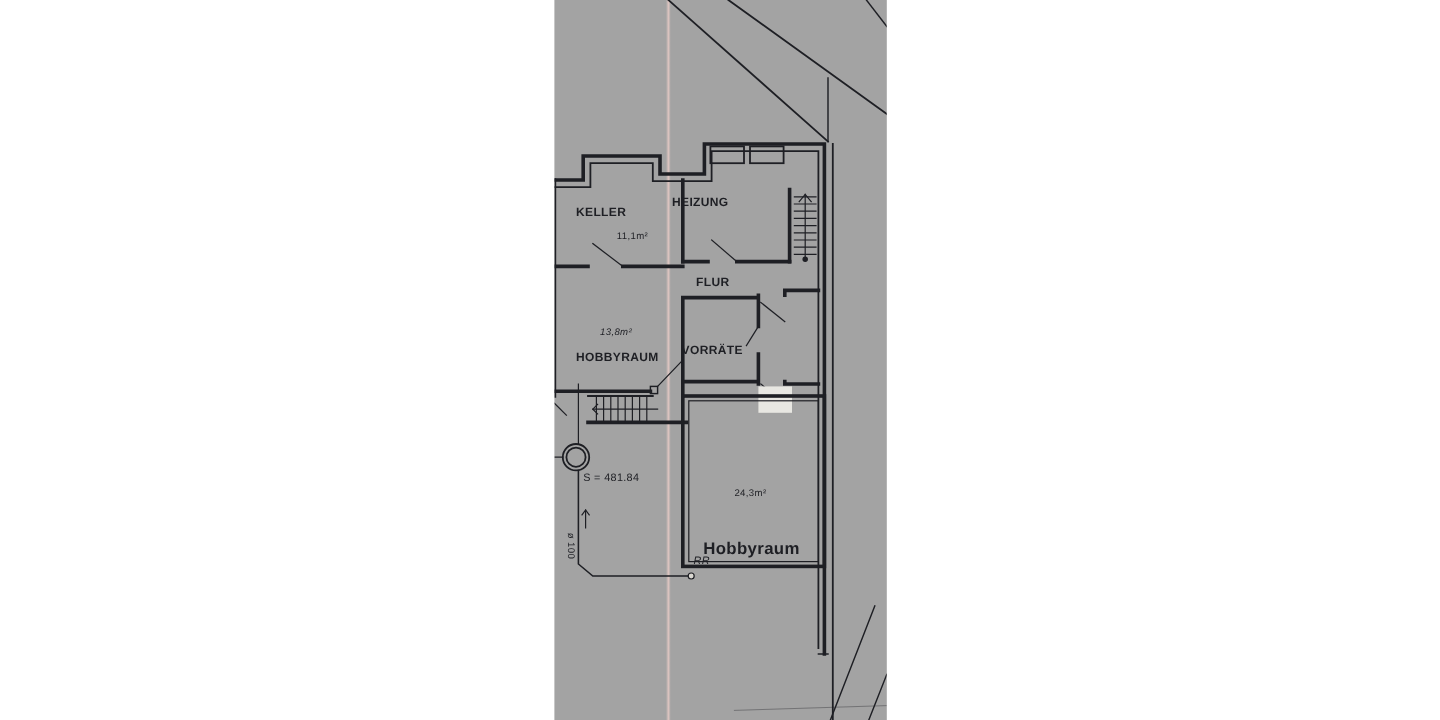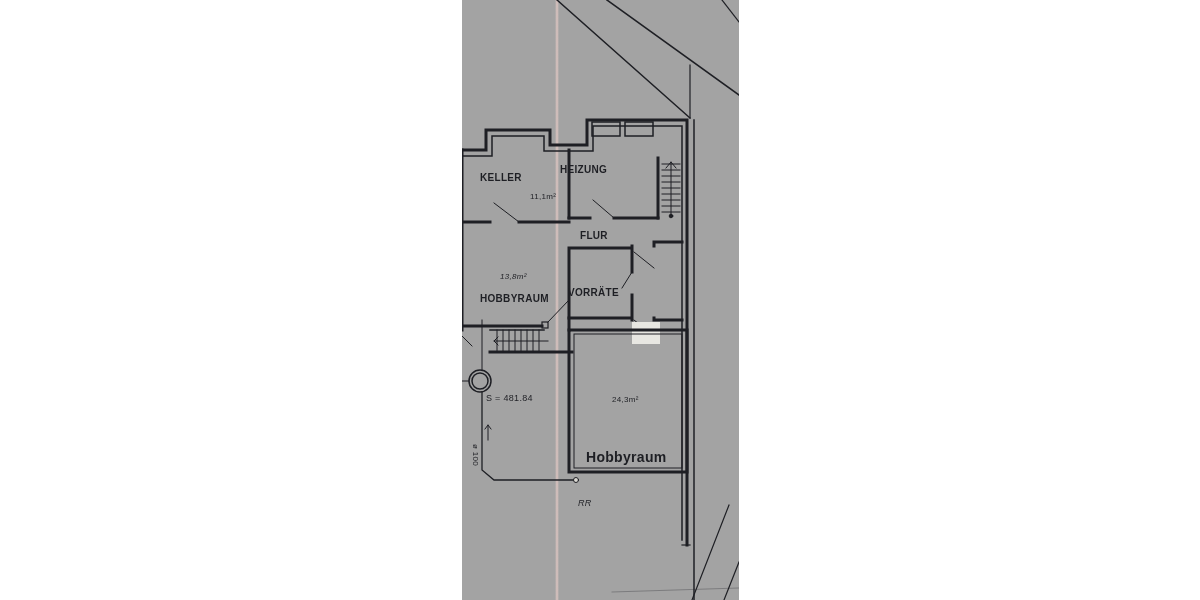--- a/index.html
+++ b/index.html
@@ -102,25 +102,25 @@
       <polyline points="23,429 26,425 29,429" stroke-width="1"></polyline>
 
       <line x1="220" y1="545" x2="228" y2="545" stroke-width="1.2"></line>
       <line x1="230" y1="600" x2="267" y2="505" stroke-width="1.2"></line>
       <line x1="262" y1="600" x2="277" y2="562" stroke-width="1.2"></line>
       <line x1="150" y1="592" x2="277" y2="588" stroke-width="0.6" opacity="0.5"></line>
     </g>
   </svg>
 
   <div class="lbl room" style="left:18px; top:172px;">KELLER</div>
-  <div class="lbl area" style="left:68px; top:192px;text-align:right;">11,1m²</div>
+  <div class="lbl area" style="left:52px; top:192px;text-align:right;">11,1m²</div>
   <div class="lbl room" style="left:98px; top:164px;">HEIZUNG</div>
   <div class="lbl room" style="left:118px; top:230px;">FLUR</div>
   <div class="lbl area" style="left:38px; top:272px;font-style:italic;">13,8m²</div>
   <div class="lbl room" style="left:18px; top:293px;">HOBBYRAUM</div>
   <div class="lbl room" style="left:106px; top:287px;">VORRÄTE</div>
-  <div class="lbl area" style="left:150px; top:395px;">24,3m²</div>
+  <div class="lbl area" style="left:150px; top:406px;">24,3m²</div>
   <div class="lbl big" style="left:124px; top:449px;">Hobbyraum</div>
 
   <div class="lbl area" style="left:24px; top:393px; font-size:9px;">S = 481.84</div>
   <div class="lbl area" style="left:18px; top:444px; font-size:8px; transform:rotate(90deg); transform-origin:left top;">ø 100</div>
-  <div class="lbl area" style="left:116px; top:498px; font-size:9px;font-style:italic;">RR</div>
+  <div class="lbl area" style="left:116px; top:462px; font-size:9px;font-style:italic;">RR</div>
 </div>
 
 </body></html>

